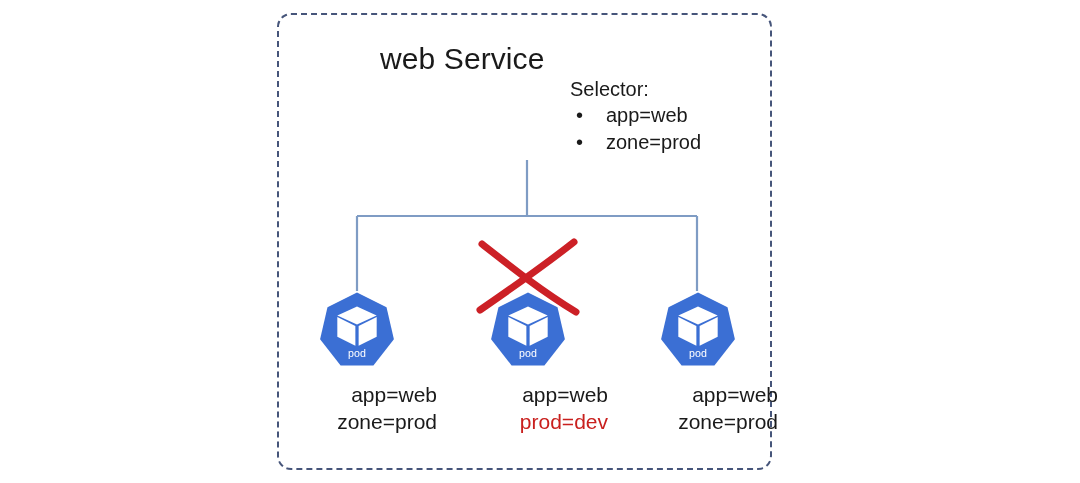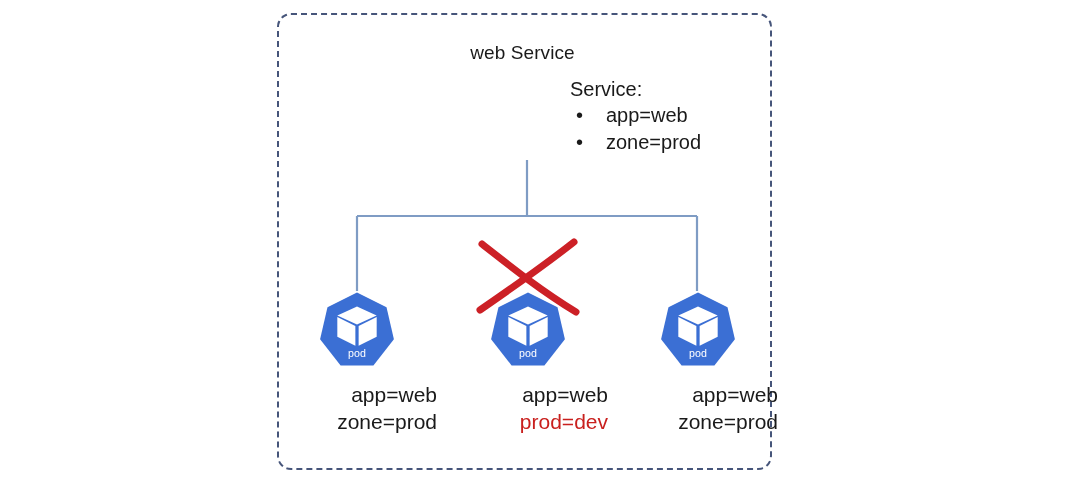--- a/index.html
+++ b/index.html
@@ -43,22 +43,22 @@
     height: 483px;
     pointer-events: none;
   }
 
   
   .svc-title {
     position: absolute;
     left: 380px;
     top: 42px;
     width: 285px;
-    text-align: center;
-    font-size: 19px;
+    text-align: left;
+    font-size: 30px;
     color: #1a1a1a;
     letter-spacing: .1px;
     white-space: nowrap;
   }
 
   
   .svc-node {
     position: absolute;
     left: 487px;
     top: 78px;
@@ -153,21 +153,21 @@
 
     <line x1="357" y1="216" x2="357" y2="291" stroke="#7f9cc4" stroke-width="2.2"></line>
 
     <line x1="697" y1="216" x2="697" y2="291" stroke="#7f9cc4" stroke-width="2.2"></line>
   </svg>
 
   <div class="svc-title">web Service</div>
 
 
   <div class="selector-block">
-    <div class="selector-heading">Service:</div>
+    <div class="selector-heading">Selector:</div>
     <ul class="selector-list">
       <li>
         <span class="bullet">•</span>
         <span>app=web</span>
       </li>
       <li>
         <span class="bullet">•</span>
         <span>zone=prod</span>
       </li>
     </ul>

